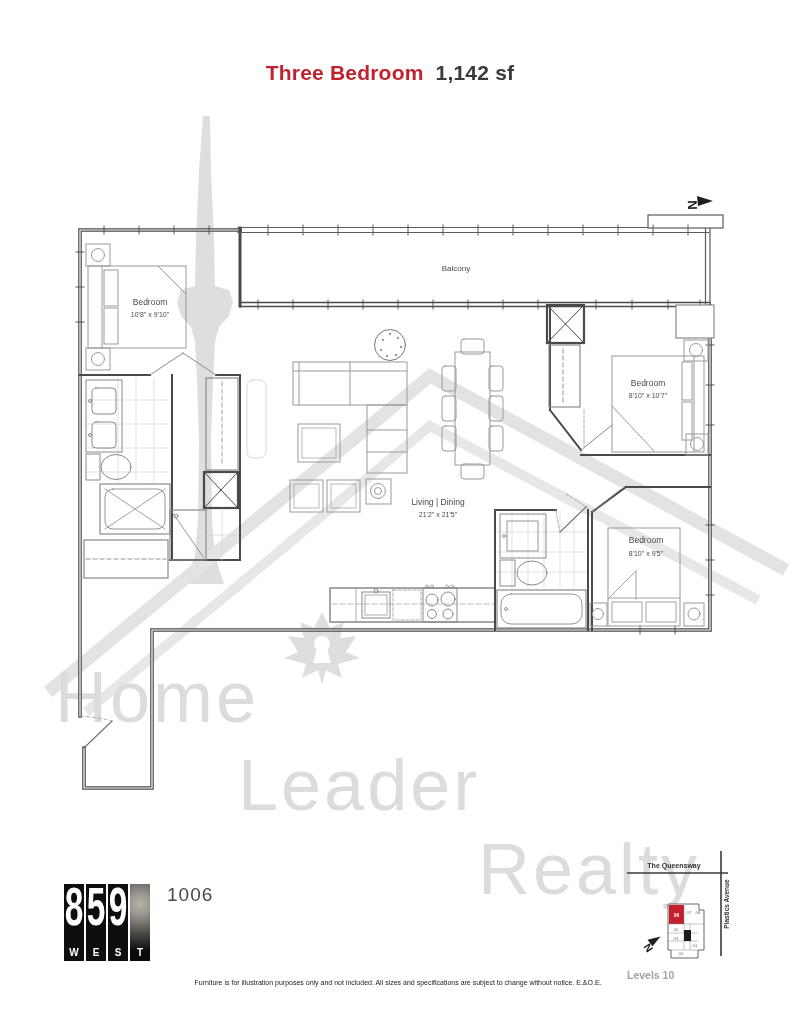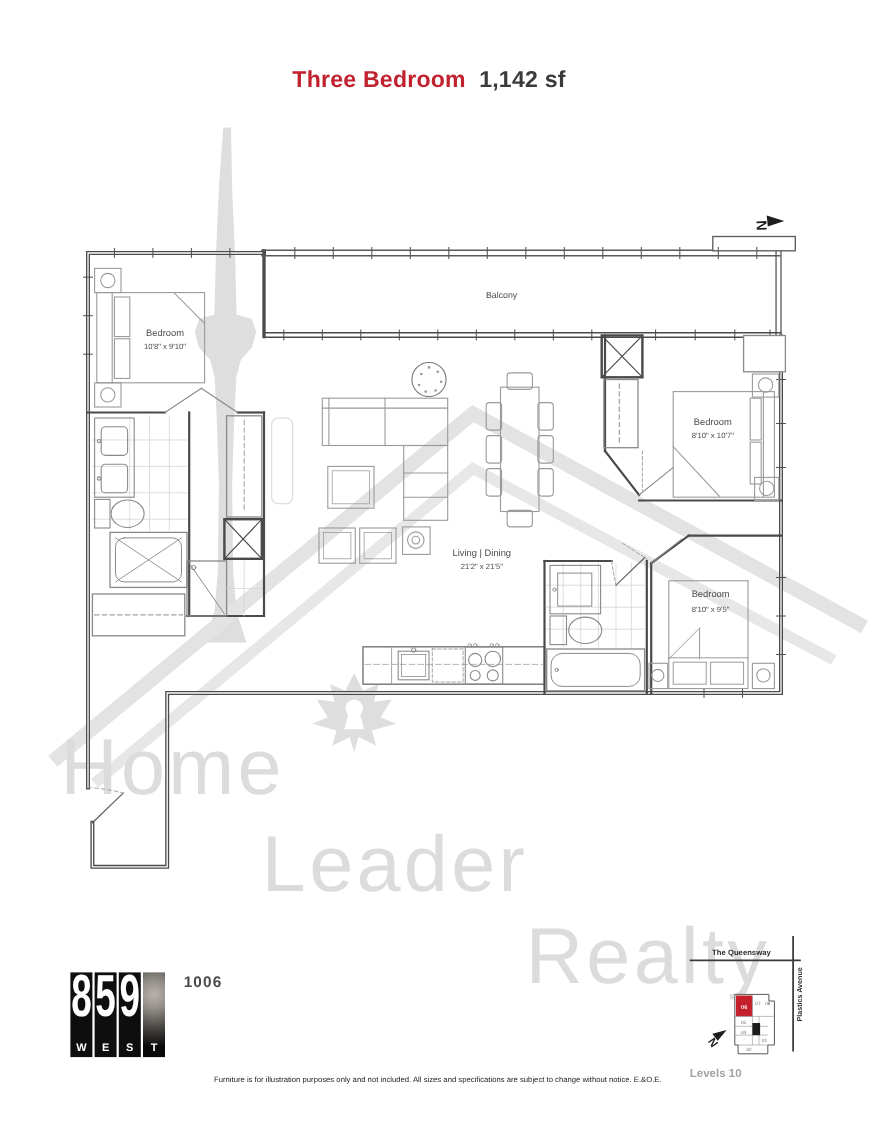--- a/index.html
+++ b/index.html
@@ -11,21 +11,21 @@
   .title .dark{color:#3a3a3a;margin-left:6px;}
   svg{position:absolute;left:0;top:0;}
   svg text{font-family:"Liberation Sans",sans-serif;}
   .logo{position:absolute;left:64px;top:884px;display:flex;gap:2px;}
   .bar{width:20px;height:77px;background:#0e0e0e;position:relative;color:#fff;overflow:hidden;}
   .bar .digit{position:absolute;top:-5px;left:50%;transform:translateX(-50%) scaleX(.62);
               font-size:54px;font-weight:700;line-height:1;}
   .bar .letter{position:absolute;bottom:3px;width:100%;text-align:center;
                font-size:10px;font-weight:700;letter-spacing:0;}
   .bar.photo{background:radial-gradient(circle at 50% 26%, #b7b2ac 0, #948f89 22%, #4a4845 52%, #0a0a0a 82%);}
-  .unit{position:absolute;left:167px;top:884px;font-size:14px;font-weight:700;
+  .unit{position:absolute;left:167px;top:884px;font-size:19px;font-weight:400;
         color:#4a4a4a;letter-spacing:1px;}
   .disclaimer{position:absolute;top:979px;left:0;width:100%;text-align:center;
               font-size:7px;color:#222;}
 </style>
 </head>
 <body>
 
 <div class="page">
 
   <div class="title">

